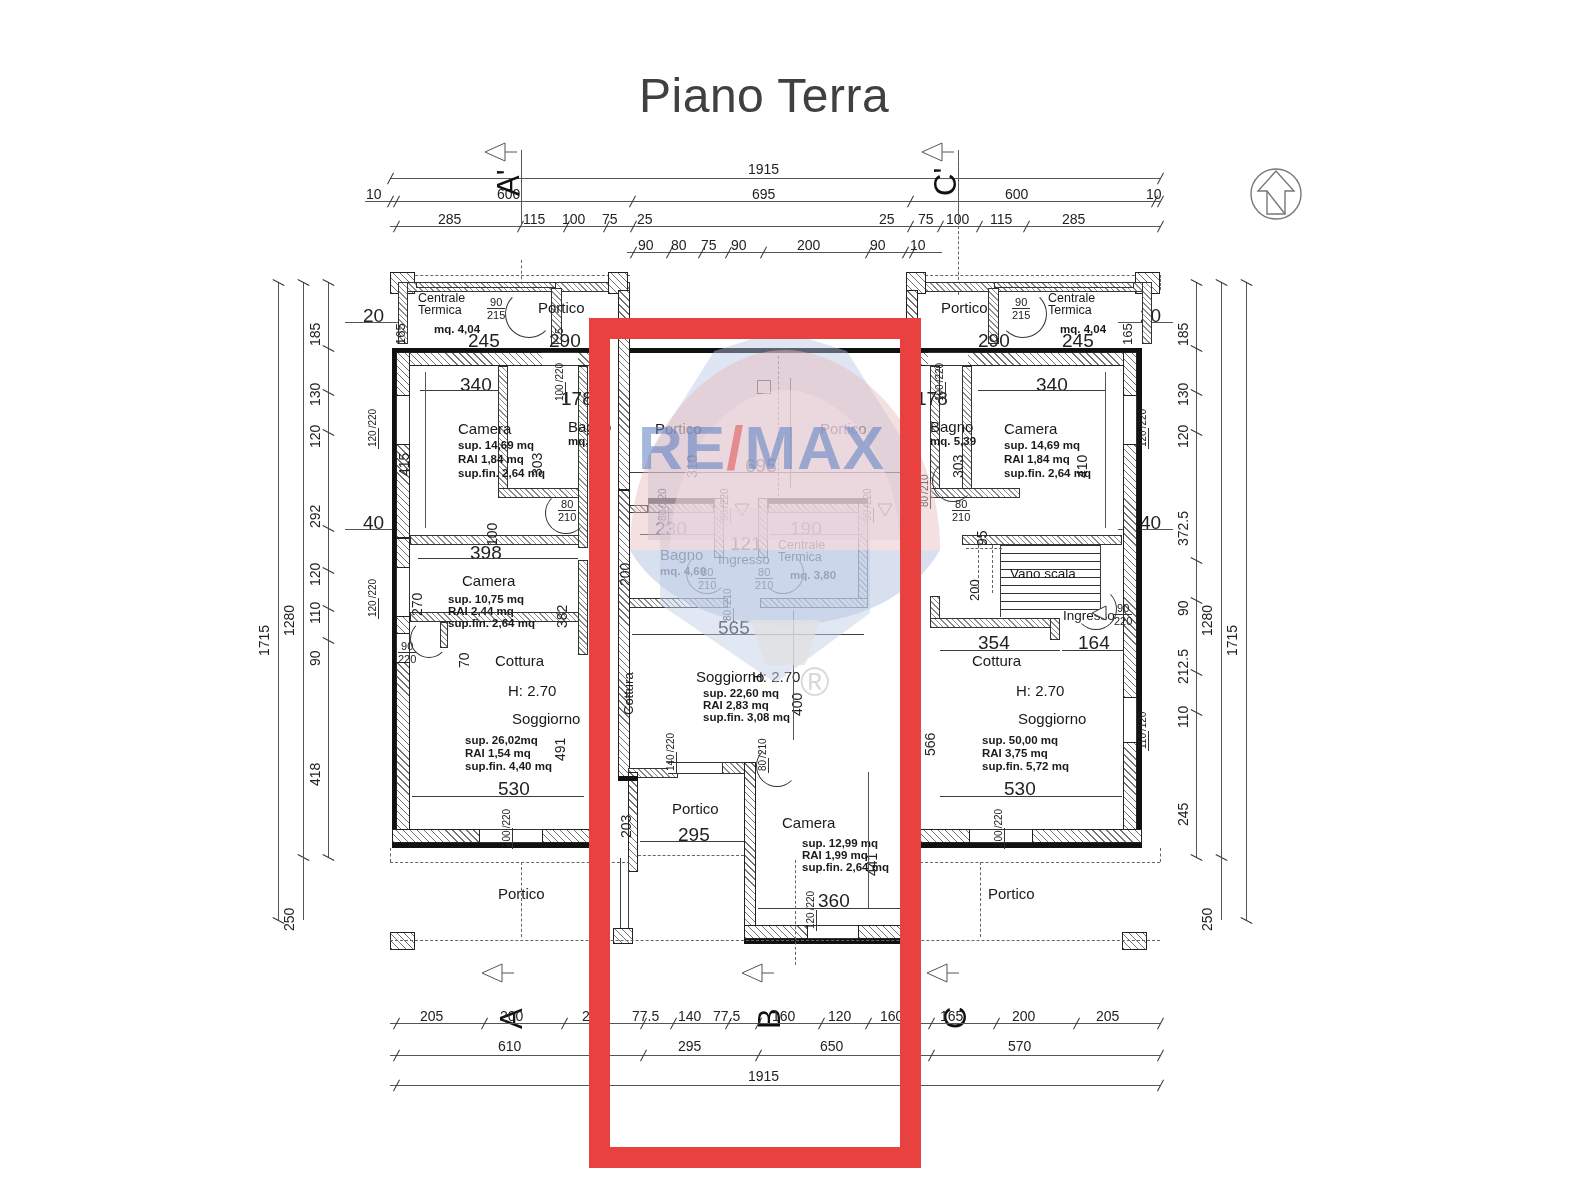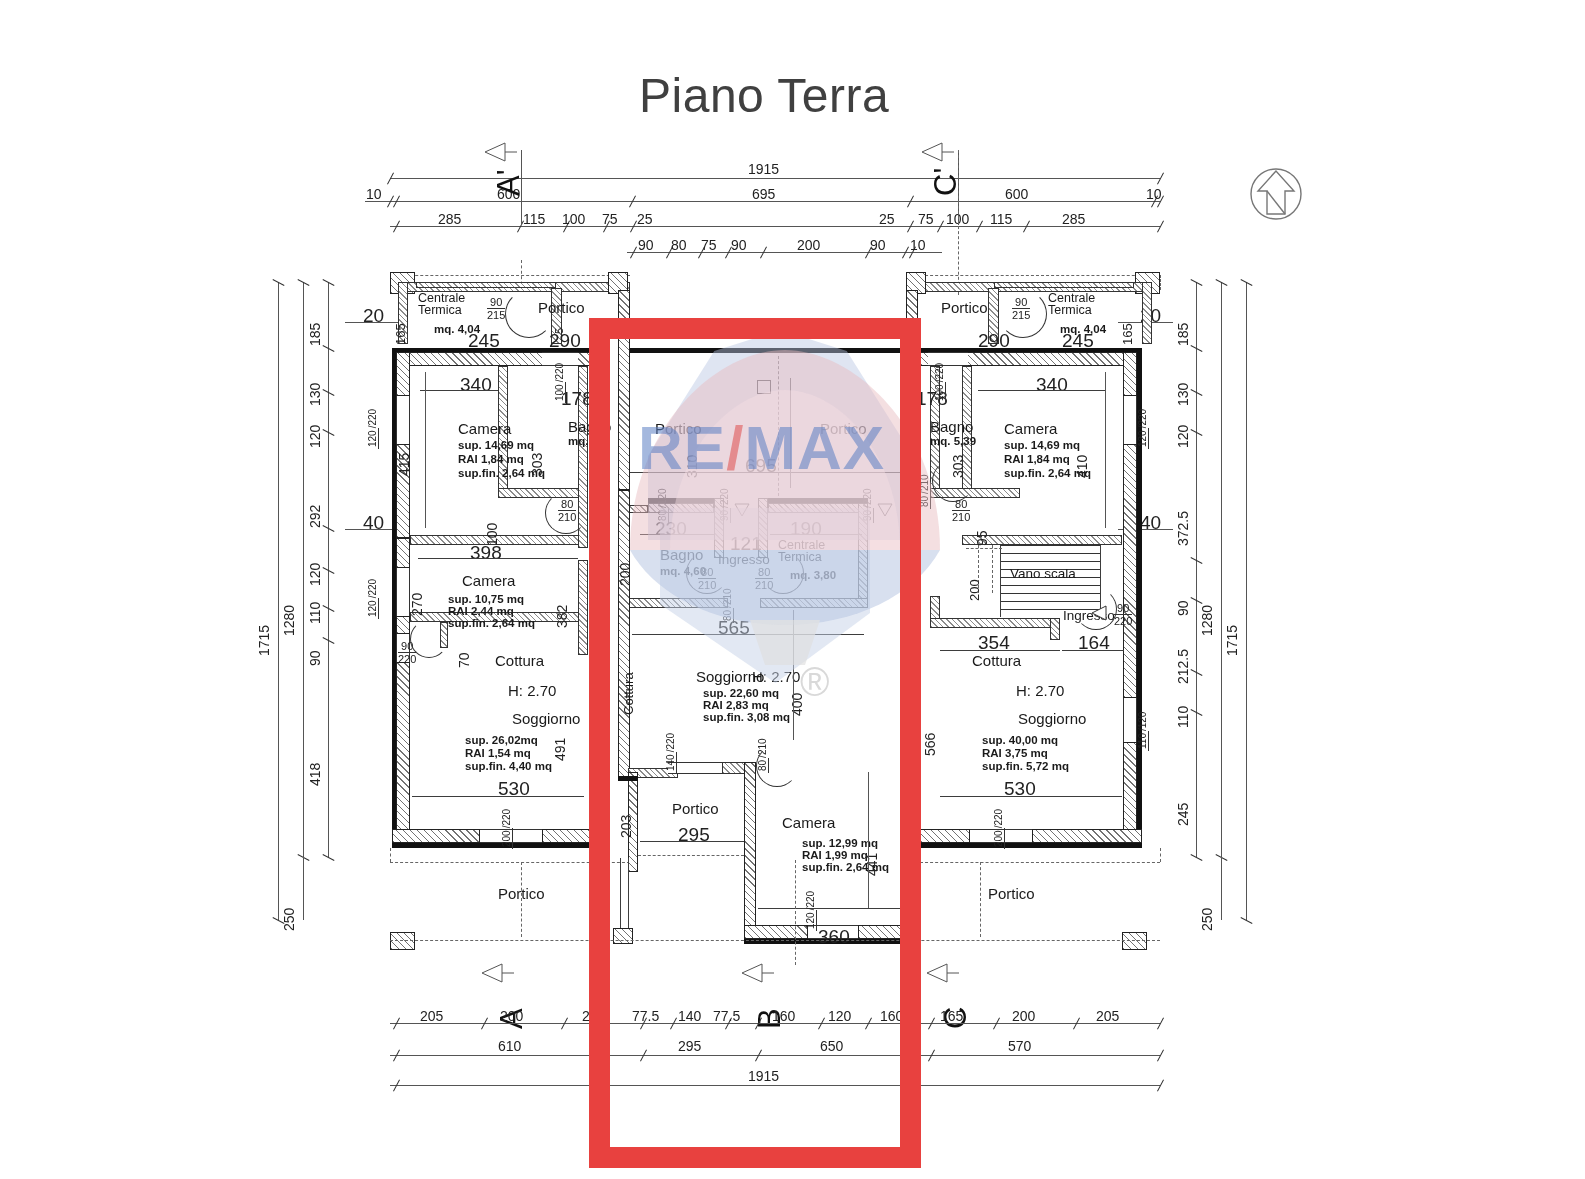--- a/index.html
+++ b/index.html
@@ -499,21 +499,21 @@
   <div class="dnumv" style="left:634px;top:822px;font-size:14px;">203</div>
   <div class="dash" style="left:638px;top:855px;width:106px;"></div>
   <div class="vl" style="left:620px;top:858px;height:80px;"></div>
   <div class="vl" style="left:628px;top:858px;height:80px;"></div>
   <div class="wall" style="left:613px;top:928px;width:20px;height:16px;"></div>
 
   <div class="room" style="left:782px;top:814px;">Camera</div>
   <div class="roomsm" style="left:802px;top:836px;">sup. 12,99 mq</div>
   <div class="roomsm" style="left:802px;top:848px;">RAI 1,99 mq</div>
   <div class="roomsm" style="left:802px;top:860px;">sup.fin. 2,64 mq</div>
-  <div class="dnum big" style="left:818px;top:926px;">360</div>
+  <div class="dnum big" style="left:818px;top:890px;">360</div>
   <div class="hl" style="left:758px;top:908px;width:148px;"></div>
   <div class="dnumv" style="left:880px;top:860px;font-size:14px;">441</div>
   <div class="dimv" style="left:868px;top:772px;height:136px;"></div>
   <div class="tagv" style="left:816px;top:920px;font-size:10px;">
     <span class="t">120</span>/<span>220</span></div>
   <div class="tagv" style="left:768px;top:762px;font-size:10px;">
     <span class="t">80</span>/<span>210</span></div>
   <div class="arc" style="left:756px;top:745px;width:40px;height:40px;"></div>
   <div class="dashv" style="left:795px;top:860px;height:105px;"></div>
 
@@ -578,21 +578,21 @@
       </svg></div>
   <div class="arc" style="left:1075px;top:588px;width:40px;height:40px;transform:scaleX(-1);"></div>
 
   <div class="dnum big" style="left:978px;top:632px;">354</div>
   <div class="hl" style="left:940px;top:650px;width:120px;"></div>
   <div class="dnum big" style="left:1078px;top:632px;">164</div>
   <div class="hl" style="left:1062px;top:650px;width:62px;"></div>
   <div class="room" style="left:972px;top:652px;">Cottura</div>
   <div class="room" style="left:1016px;top:682px;">H: 2.70</div>
   <div class="room" style="left:1018px;top:710px;">Soggiorno</div>
-  <div class="roomsm" style="left:982px;top:733px;">sup. 40,00 mq</div>
+  <div class="roomsm" style="left:982px;top:733px;">sup. 50,00 mq</div>
   <div class="roomsm" style="left:982px;top:746px;">RAI 3,75 mq</div>
   <div class="roomsm" style="left:982px;top:759px;">sup.fin. 5,72 mq</div>
   <div class="dnum big" style="left:1004px;top:778px;">530</div>
   <div class="hl" style="left:940px;top:796px;width:182px;"></div>
   <div class="dnumv" style="left:938px;top:740px;font-size:14px;">566</div>
   <div class="tagv" style="left:1004px;top:838px;font-size:10px;">
     <span class="t">200</span>/<span>220</span></div>
   <div class="tagv" style="left:1148px;top:438px;font-size:10px;">
     <span class="t">120</span>/<span>220</span></div>
   <div class="tagv" style="left:1148px;top:740px;font-size:10px;">

